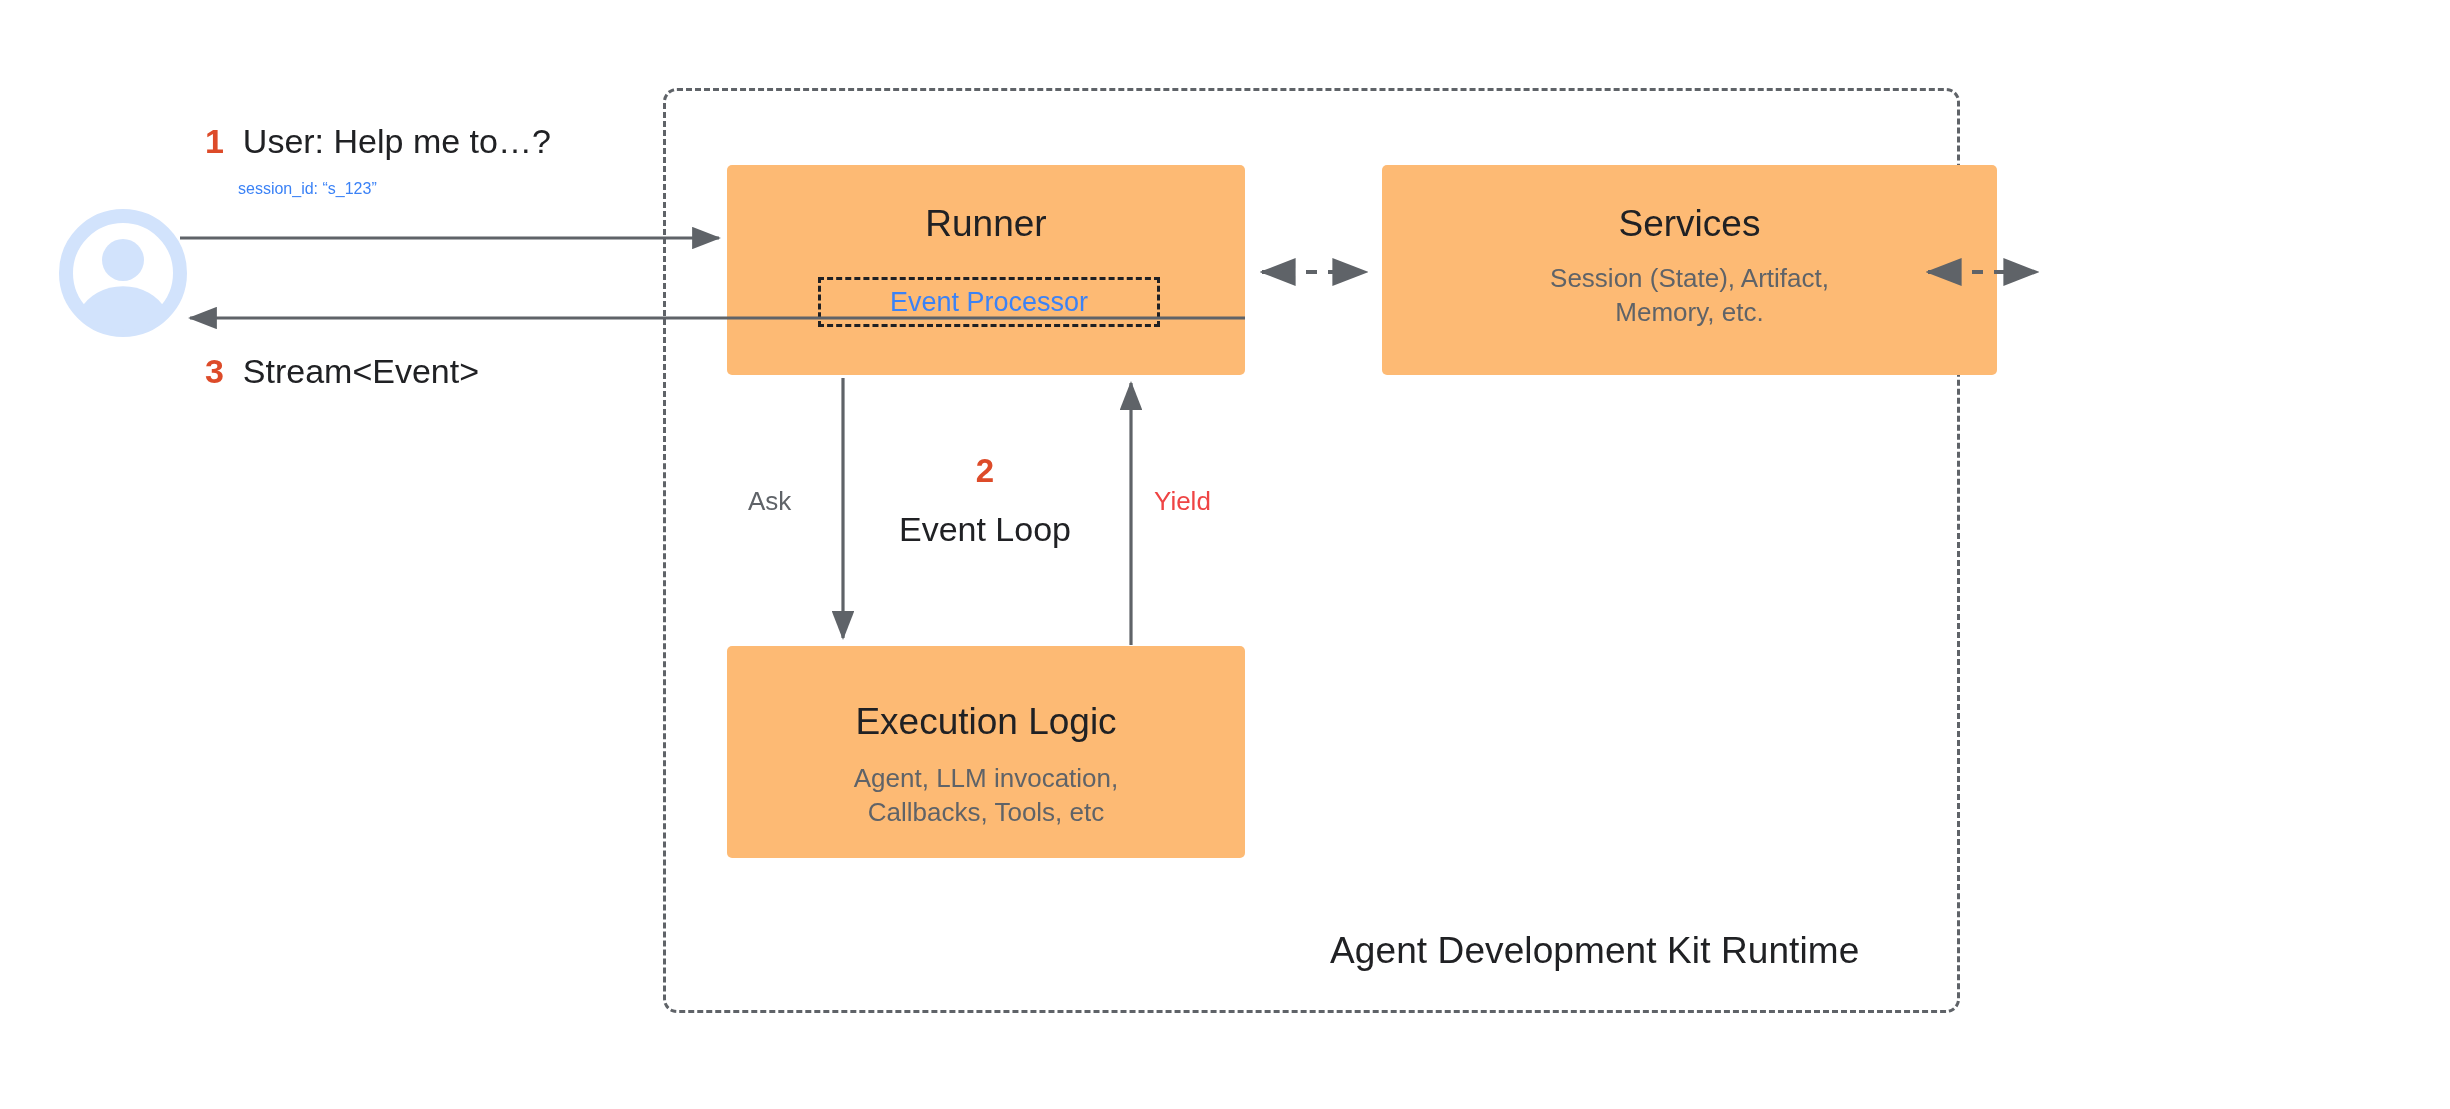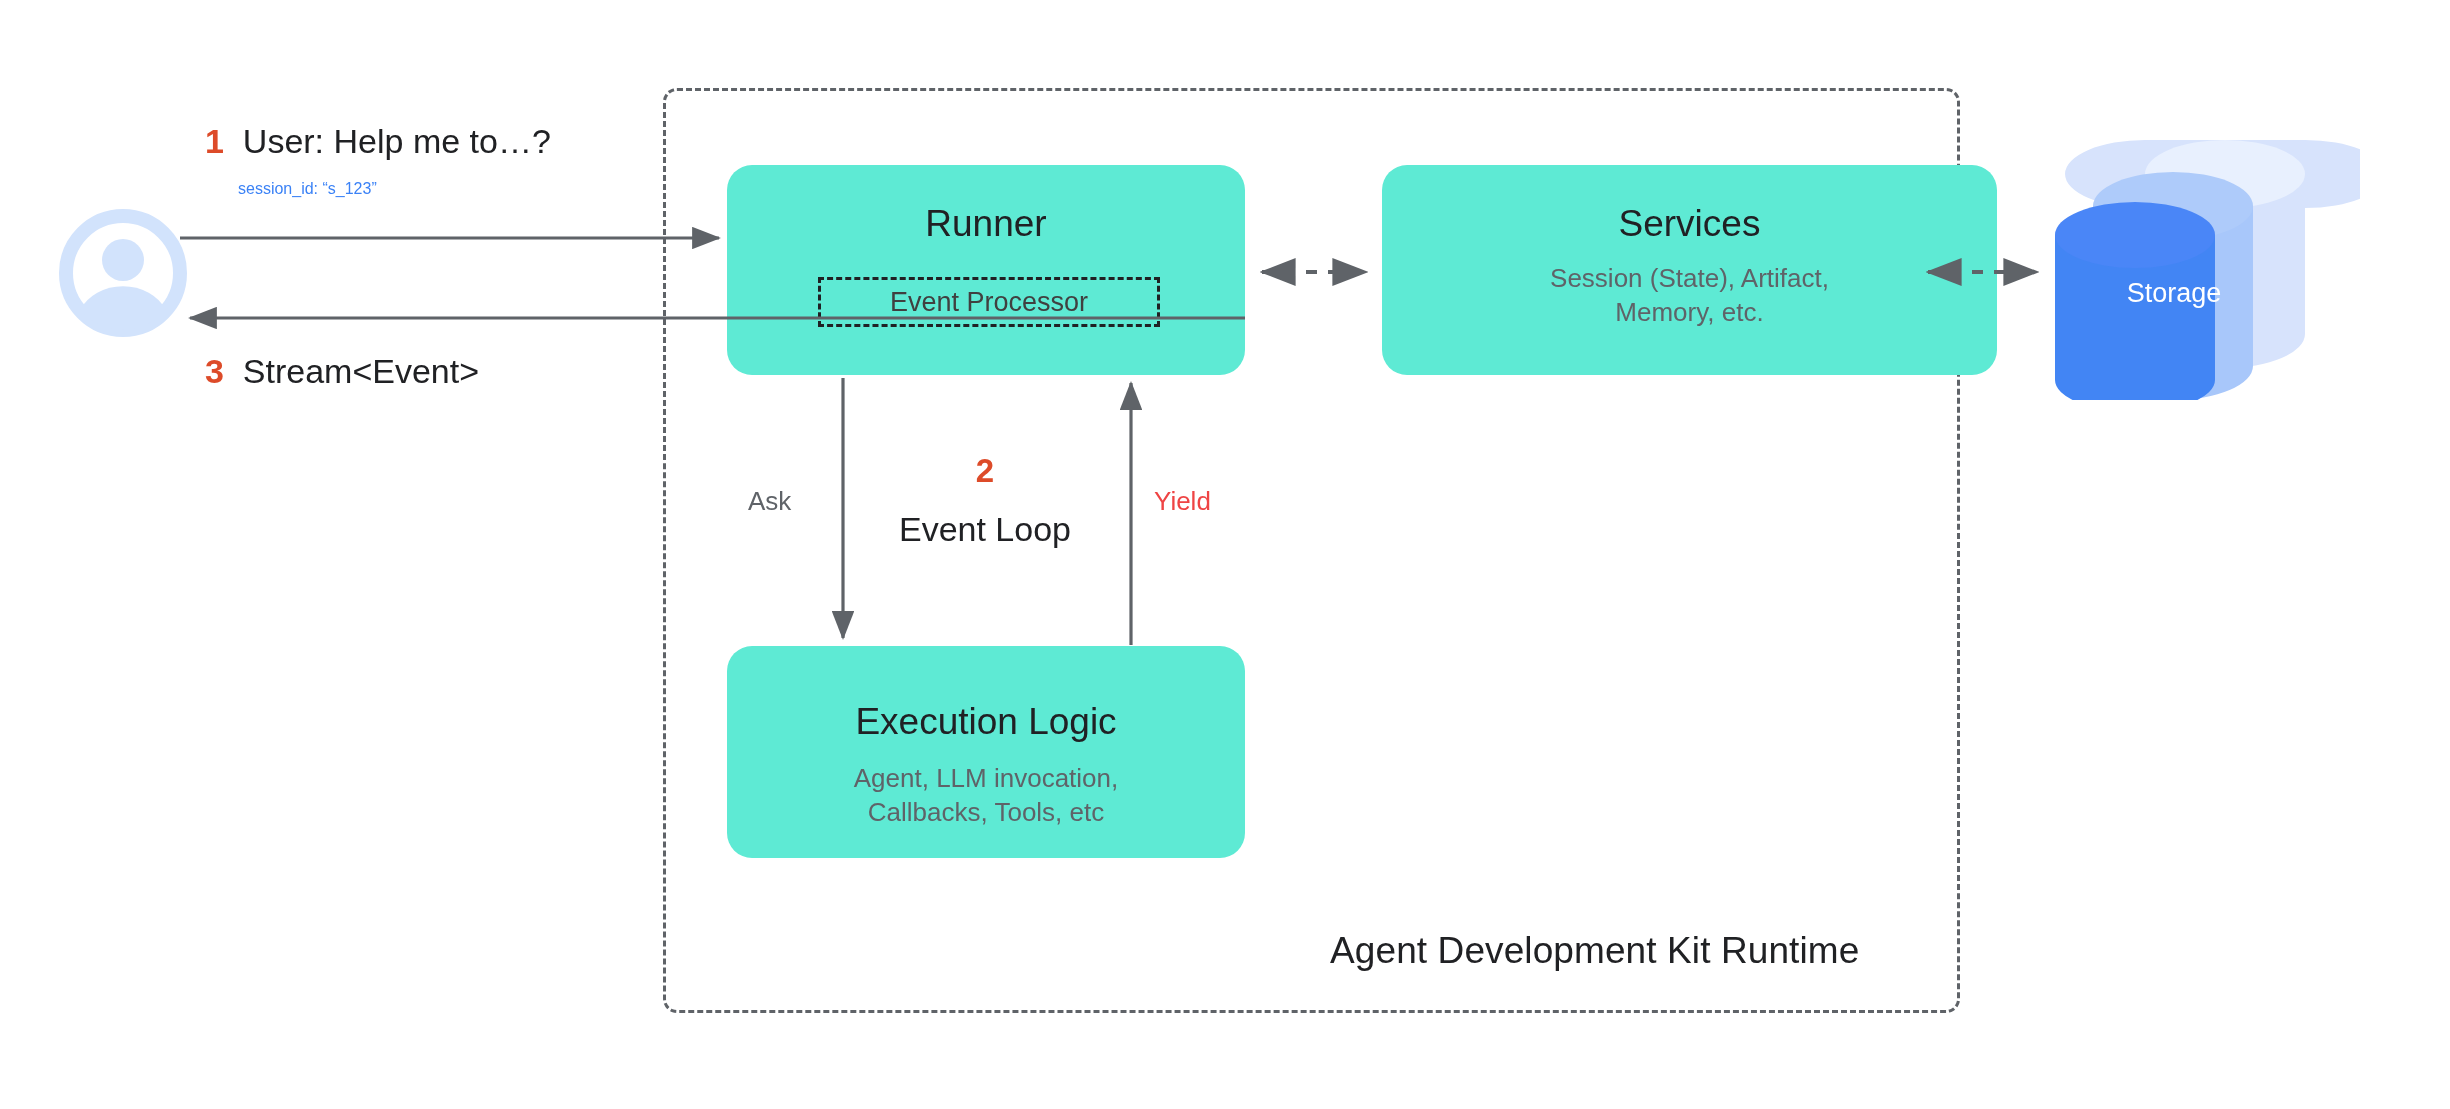--- a/index.html
+++ b/index.html
@@ -40,22 +40,22 @@
     width: 620px;
     text-align: left;
     font-size: 37px;
     color: #202124;
     letter-spacing: 0.1px;
     white-space: nowrap;
   }
 
   
   .node-box {
-    background: #5eead4;
-    border-radius: 25px;
+    background: #fdba74;
+    border-radius: 5px;
     box-sizing: border-box;
     display: flex;
     flex-direction: column;
     align-items: center;
   }
   .node-title {
     font-size: 37px;
     color: #202124;
     line-height: 1.1;
     white-space: nowrap;
@@ -81,21 +81,21 @@
     width: 342px;
     height: 50px;
     border: 3px dashed #202124;
     box-sizing: border-box;
     display: flex;
     align-items: center;
     justify-content: center;
   }
   #event-processor-label {
     font-size: 27px;
-    color: #404040;
+    color: #3b82f6;
     white-space: nowrap;
   }
 
   
   #user-avatar { left: 58px; top: 208px; width: 130px; height: 130px; }
 
   
   #storage-group { left: 2040px; top: 100px; width: 320px; height: 300px; }
   #storage-label {
     position: absolute;
@@ -191,44 +191,20 @@
   <div class="abs node-box" id="exec-box">
     <div class="node-title">Execution Logic</div>
     <div class="node-sub" id="exec-sub">Agent, LLM invocation,<br>Callbacks, Tools, etc</div>
   </div>
 
   <div class="abs" id="label-ask">Ask</div>
   <div class="abs" id="label-yield">Yield</div>
   <div class="abs" id="label-eventloop-num">2</div>
   <div class="abs" id="label-eventloop">Event Loop</div>
 
-  <div class="abs" id="storage-group">
-    <svg width="320" height="300" viewBox="0 0 320 300" aria-hidden="true">
-
-      <g>
-        <path d="M 105 40 L 265 40 A 80 34 0 0 1 265 108 L 105 108 A 80 34 0 0 1 105 40 Z" fill="#d7e3fc"></path>
-        <rect x="105" y="74" width="160" height="160" fill="#d7e3fc"></rect>
-        <path d="M 105 234 A 80 34 0 0 0 265 234 L 265 74 A 80 34 0 0 1 105 74 Z" fill="#d7e3fc"></path>
-        <ellipse cx="185" cy="74" rx="80" ry="34" fill="#e8f0fe"></ellipse>
-      </g>
-
-      <g>
-        <rect x="53" y="106" width="160" height="160" fill="#a8c7fa"></rect>
-        <path d="M 53 266 A 80 34 0 0 0 213 266 L 213 106 A 80 34 0 0 1 53 106 Z" fill="#a8c7fa"></path>
-        <ellipse cx="133" cy="106" rx="80" ry="34" fill="#aecbfa"></ellipse>
-      </g>
-
-      <g>
-        <rect x="15" y="135" width="160" height="145" fill="#4285f4"></rect>
-        <path d="M 15 280 A 80 32 0 0 0 175 280 L 175 135 A 80 32 0 0 1 15 135 Z" fill="#4285f4"></path>
-        <ellipse cx="95" cy="135" rx="80" ry="33" fill="#4a86f7"></ellipse>
-      </g>
-    </svg>
-    <div id="storage-label">Storage</div>
-  </div>
 
   <svg id="arrow-layer" viewBox="0 0 2450 1109">
     <defs>
       <marker id="arrowhead" markerWidth="9" markerHeight="7" refX="8.4" refY="3.5" orient="auto" markerUnits="strokeWidth">
         <path d="M0,0 L9,3.5 L0,7 Z" fill="#5f6368"></path>
       </marker>
       <marker id="arrowhead-start" markerWidth="9" markerHeight="7" refX="0.6" refY="3.5" orient="auto" markerUnits="strokeWidth">
         <path d="M9,0 L0,3.5 L9,7 Z" fill="#5f6368"></path>
       </marker>
     </defs>

